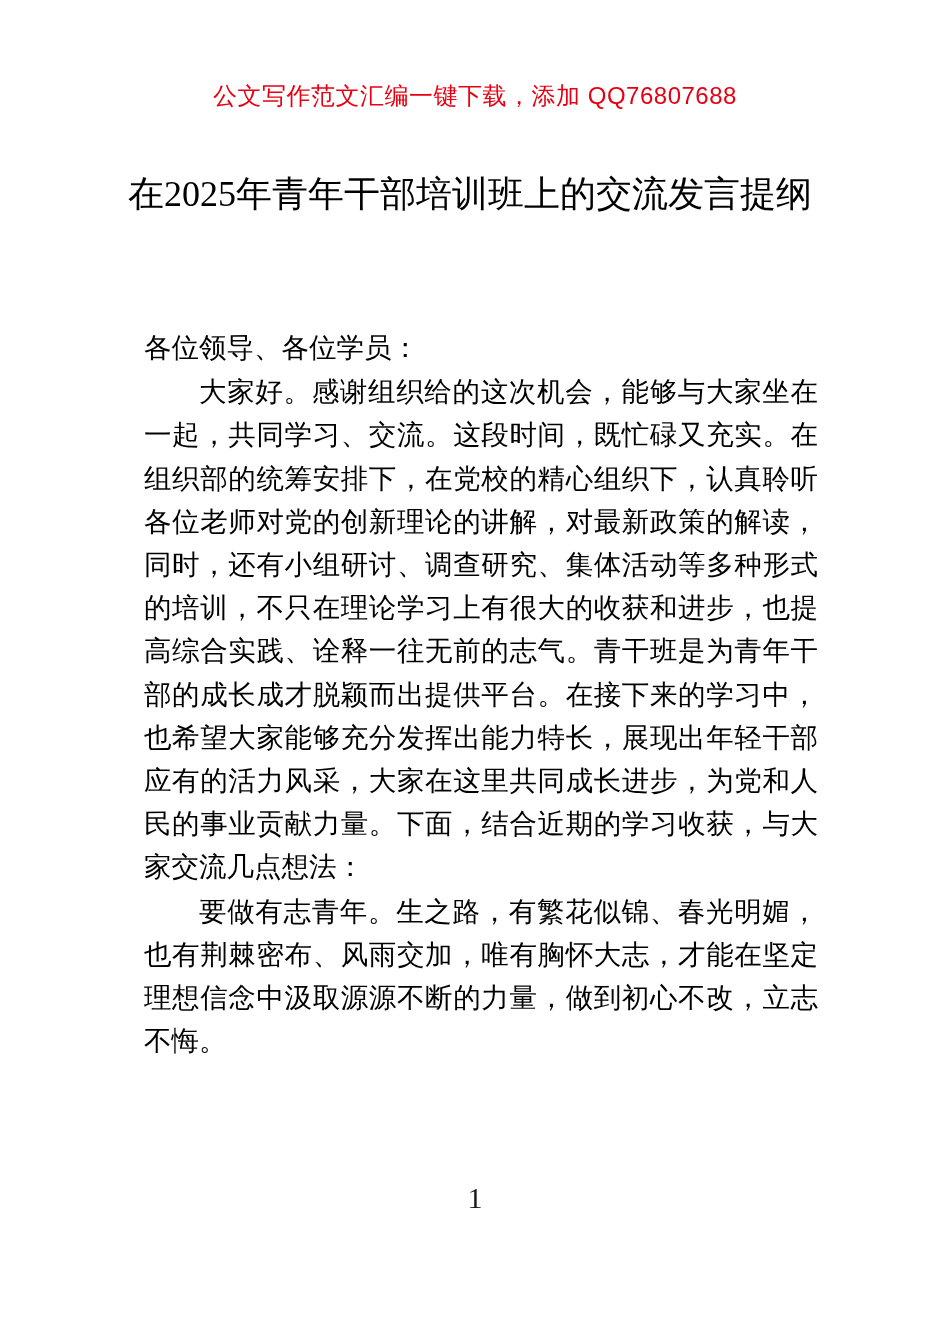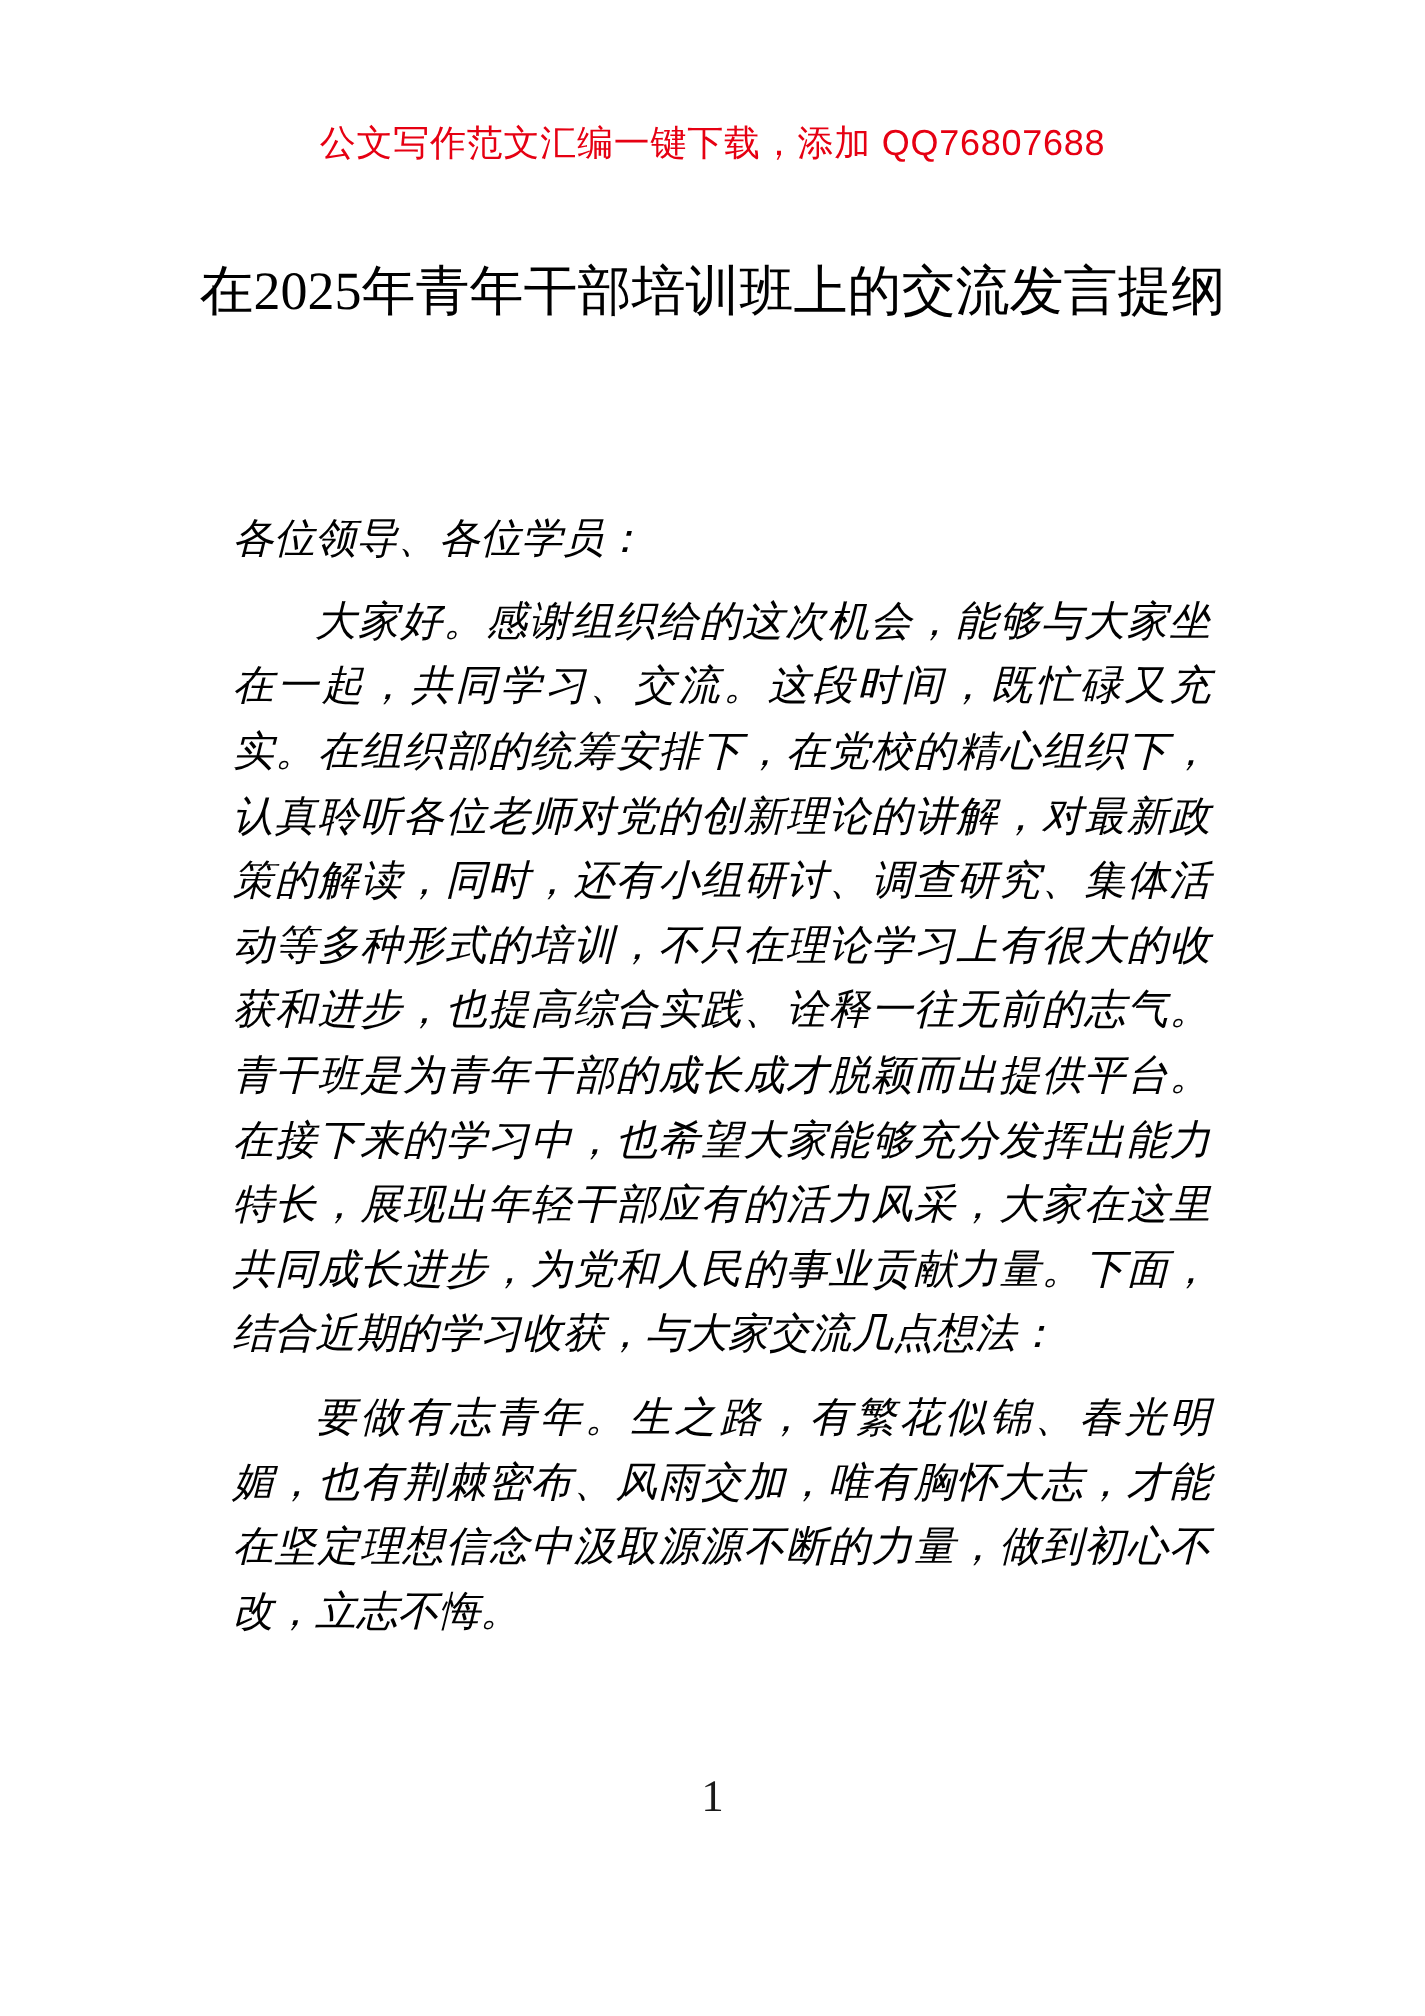--- a/index.html
+++ b/index.html
@@ -31,41 +31,40 @@
     color: #e60012;
     letter-spacing: 0.5px;
     white-space: nowrap;
   }
   .title {
     position: absolute;
     top: 158px;
     left: 128px;
     width: 694px;
     margin: 0;
-    text-align: center;
+    text-align: left;
     font-family: "Liberation Serif", serif;
     font-weight: 400;
     font-size: 36px;
     line-height: 73px;
   }
   .body-text {
     position: absolute;
     top: 325px;
     left: 143px;
     width: 676px;
     font-family: "Liberation Sans", sans-serif;
     font-size: 27.5px;
     line-height: 43.2px;
     text-align: justify;
     text-justify: inter-ideograph;
     word-break: break-all;
   }
   .body-text p {
-    margin: 12px;
-    font-style: italic;
+    margin: 1px;
   }
   .para {
     text-indent: 2em;
   }
   .heading {
     font-weight: bold;
   }
   .footer {
     position: absolute;
     top: 1180px;

